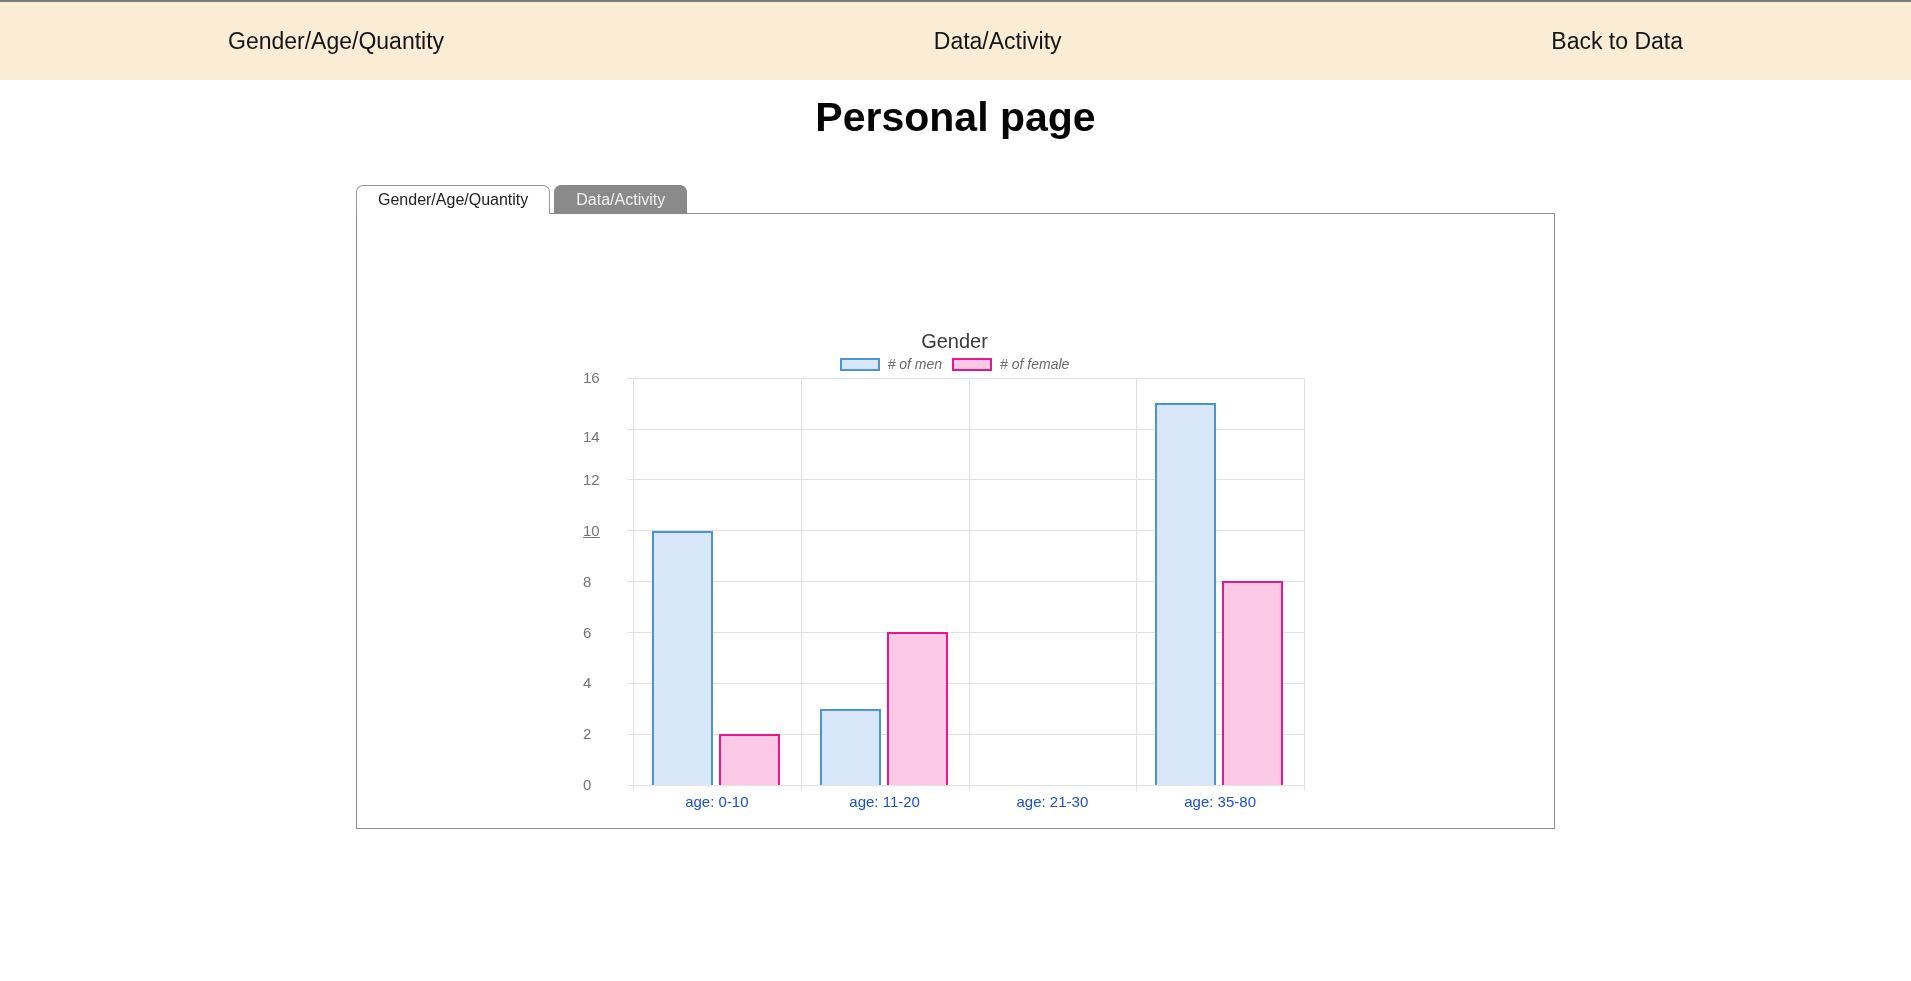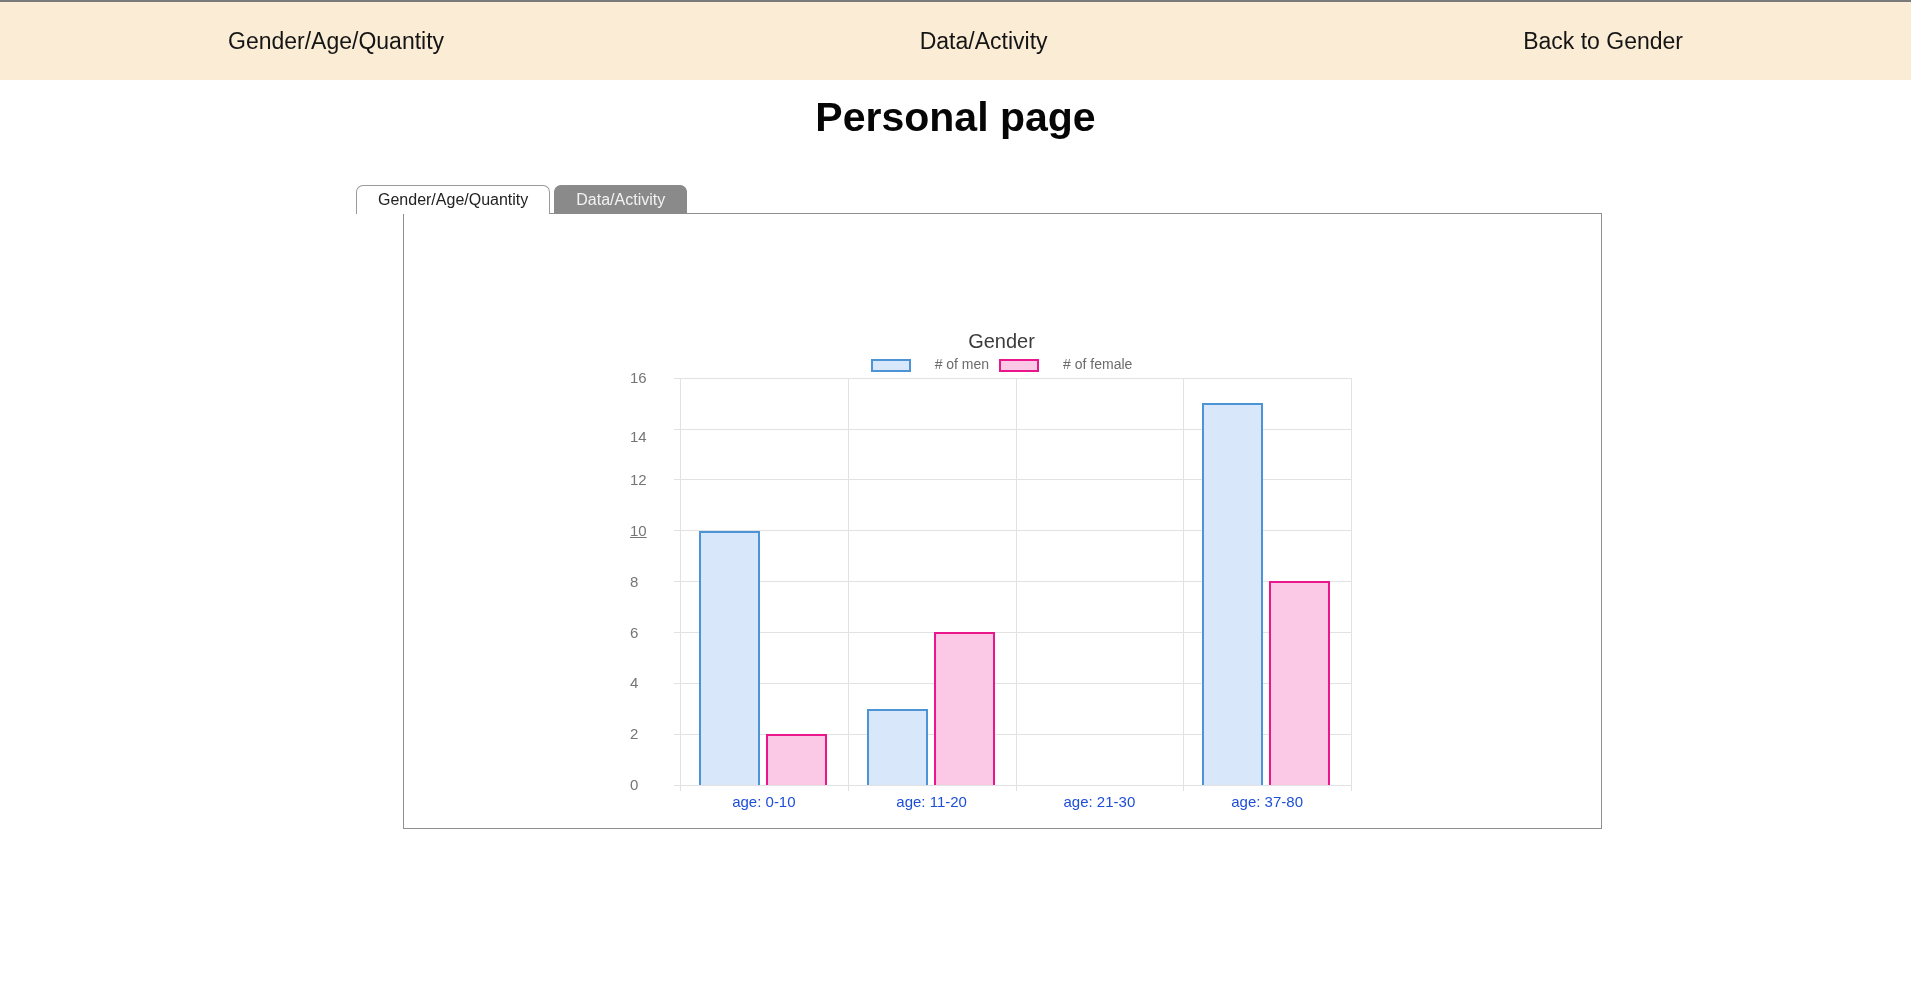--- a/index.html
+++ b/index.html
@@ -76,21 +76,20 @@
     border-color: #8a8a8a;
     color: #f2f2f2;
   }
   .panel {
     box-sizing: border-box;
     width: 1199px;
     height: 616px;
     border: 1px solid #8f8f8f;
     background: #ffffff;
     position: relative;
-    margin-left: 47px;
   }
 
   
   .chart {
     position: absolute;
     left: 240px;
     top: 0;
     width: 715px;
     height: 614px;
   }
@@ -109,23 +108,24 @@
     top: 142px;
     left: 0;
     width: 100%;
     display: flex;
     justify-content: center;
     align-items: center;
     gap: 10px;
   }
   .legend-item {
     display: flex;
-    align-items: flex-end;
-    gap: 24px;
+    align-items: center;
+    gap: 8px;
     cursor: pointer;
+    font-style: italic;
   }
   .legend-swatch {
     box-sizing: border-box;
     width: 40px;
     height: 13px;
     border: 2px solid;
     display: inline-block;
   }
   .legend-label {
     font-size: 14px;
@@ -175,21 +175,21 @@
     border: 2px solid;
     border-bottom: none;
   }
 </style>
 </head>
 <body>
 
 <nav class="navbar">
   <a class="nav-link">Gender/Age/Quantity</a>
   <a class="nav-link">Data/Activity</a>
-  <a class="nav-link">Back to Gender</a>
+  <a class="nav-link">Back to Data</a>
 </nav>
 
 <h1 class="page-title">Personal page</h1>
 
 <div class="tab-wrap">
   <div class="tabs">
     <button class="tab active">Gender/Age/Quantity</button>
     <button class="tab inactive">Data/Activity</button>
   </div>
   <div class="panel">
@@ -225,21 +225,21 @@
           <div class="hgrid" style="top: -0.5px;"></div>
           <div class="ytick" style="top: -9px;">16</div>
           <div class="vgrid" style="left: -0.5px;"></div>
           <div class="vgrid" style="left: 167.5px;"></div>
           <div class="vgrid" style="left: 335.5px;"></div>
           <div class="vgrid" style="left: 502.5px;"></div>
           <div class="vgrid" style="left: 670.5px;"></div>
           <div class="xtick" style="left: 0px; width: 167.75px;">age: 0-10</div>
           <div class="xtick" style="left: 167.75px; width: 167.75px;">age: 11-20</div>
           <div class="xtick" style="left: 335.5px; width: 167.75px;">age: 21-30</div>
-          <div class="xtick" style="left: 503.25px; width: 167.75px;">age: 37-80</div>
+          <div class="xtick" style="left: 503.25px; width: 167.75px;">age: 35-80</div>
           <div class="bar" style="left: 19px; top: 153px; width: 61px; height: 254px; background: rgb(216, 231, 250); border-color: rgb(77, 148, 214);"></div>
           <div class="bar" style="left: 186.75px; top: 331px; width: 61px; height: 76px; background: rgb(216, 231, 250); border-color: rgb(77, 148, 214);"></div>
           <div class="bar" style="left: 522.25px; top: 25px; width: 61px; height: 382px; background: rgb(216, 231, 250); border-color: rgb(77, 148, 214);"></div>
           <div class="bar" style="left: 86px; top: 356px; width: 61px; height: 51px; background: rgb(251, 200, 230); border-color: rgb(233, 22, 140);"></div>
           <div class="bar" style="left: 253.75px; top: 254px; width: 61px; height: 153px; background: rgb(251, 200, 230); border-color: rgb(233, 22, 140);"></div>
           <div class="bar" style="left: 589.25px; top: 203px; width: 61px; height: 204px; background: rgb(251, 200, 230); border-color: rgb(233, 22, 140);"></div>
         </div>
     </div>
   </div>
 </div>

